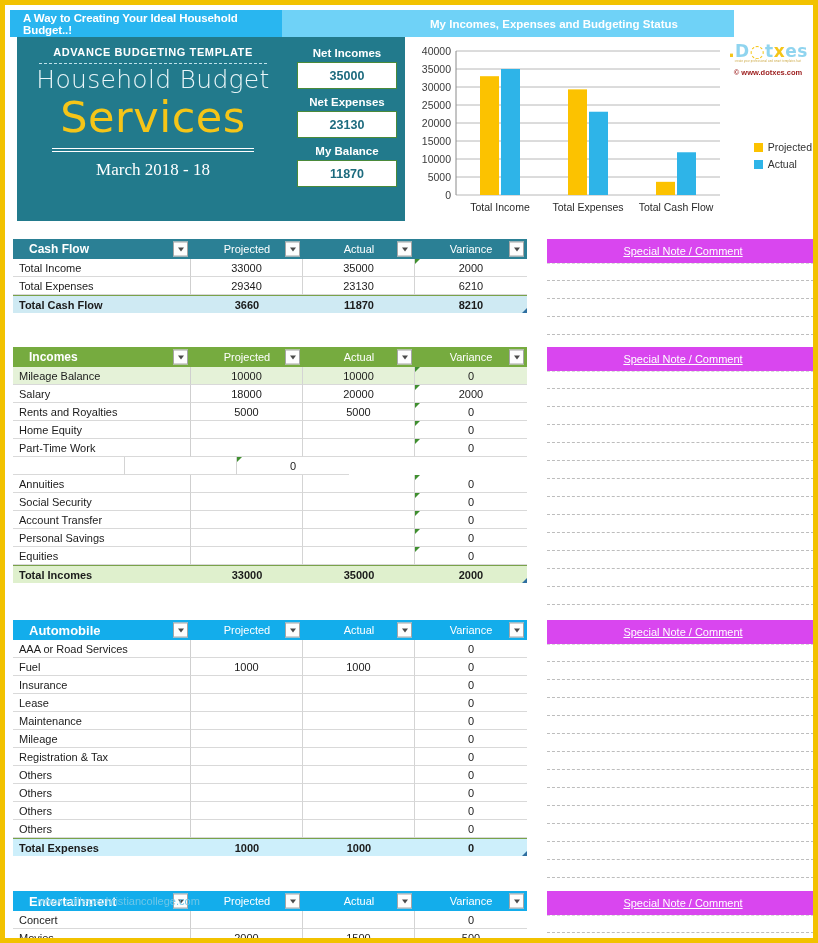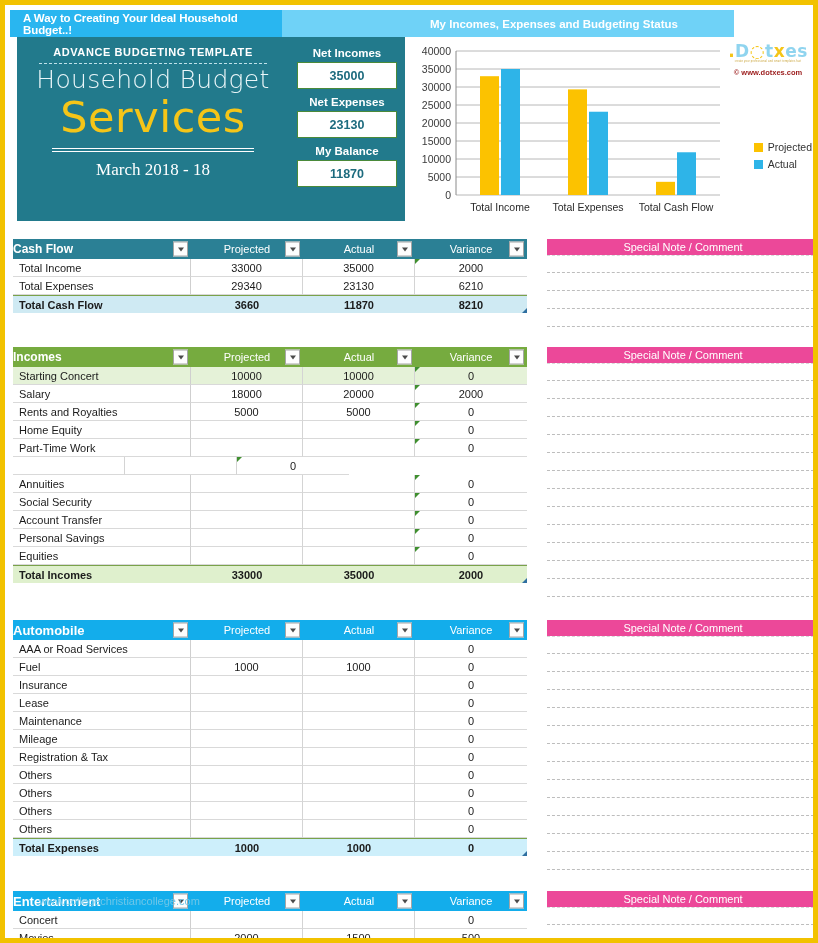--- a/index.html
+++ b/index.html
@@ -91,21 +91,21 @@
 
   svg.plot { position:absolute; left:0; top:6px; }
 
   
   .tbl { position:absolute; left:8px; width:514px; background:#fff; }
   .thead { display:flex; height:20px; align-items:stretch; }
   .thead .c {
     color:#fff; font-size:11px; display:flex; align-items:center;
     position:relative;
   }
-  .thead .c.name { width:178px; padding-left:0; font-weight:bold; }
+  .thead .c.name { width:178px; padding-left:16px; font-weight:bold; }
   .thead .c.num  { width:112px; justify-content:center; }
   .fbtn {
     position:absolute; right:3px; top:50%; transform:translateY(-50%);
     width:15px; height:15px; background:#fdfdfd; border:1px solid #a6a6a6;
     display:flex; align-items:center; justify-content:center;
   }
   .fbtn i {
     width:0;height:0;border-left:3.5px solid transparent;border-right:3.5px solid transparent;
     border-top:4px solid #4a4a4a; display:block;
   }
@@ -129,22 +129,22 @@
   .h-green .thead .c.name, .h-teal .thead .c.name { font-size:12px; }
 
   .trow.total.teal  { background:#cfeaf3; }
   .trow.total.green { background:#dff0cd; }
   .trow.total.blue  { background:#cdeffb; }
   .trow.alt-green { background:#e5f2d8; }
 
   
   .note { position:absolute; left:542px; width:272px; }
   .note-hd {
-    height:16px; background:#ec4899; color:#ffffff;
-    font-size:11px; display:flex; align-items:center; justify-content:center;
+    height:24px; background:#d946ef; color:#ffffff;
+    font-size:11px; display:flex; align-items:center; justify-content:center;text-decoration:underline;
   }
   .note-body { background:#fff; }
   .note-line { height:18px; border-bottom:1px dashed #bdbdbd; }
   .note-line:first-child { border-top:1px dashed #d8d8d8; }
 
   
   .wm {
     position:absolute; left:34px; top:890px; font-size:11px;
     color:#6ec6e8; white-space:nowrap; pointer-events:none; z-index:30;
   }
@@ -273,21 +273,21 @@
               <i></i>
             </div></div>
           <div class="c num">Actual<div class="fbtn">
               <i></i>
             </div></div>
           <div class="c num">Variance<div class="fbtn">
               <i></i>
             </div></div>
         </div>
         <div class="trow alt-green">
-          <div class="c name">Starting Concert</div>
+          <div class="c name">Mileage Balance</div>
           <div class="c num">10000</div>
           <div class="c num">10000</div>
           <div class="c num last">0<div class="cmt"></div></div>
         </div>
         <div class="trow">
           <div class="c name">Salary</div>
           <div class="c num">18000</div>
           <div class="c num">20000</div>
           <div class="c num last">2000<div class="cmt"></div></div>
         </div>

